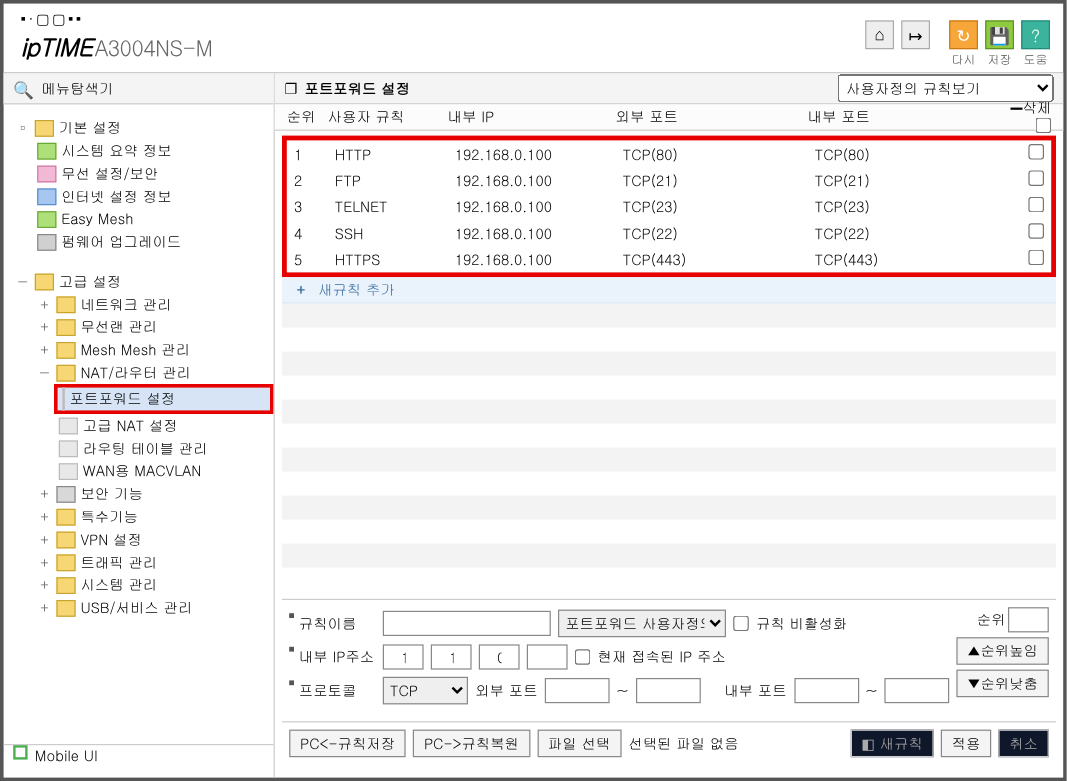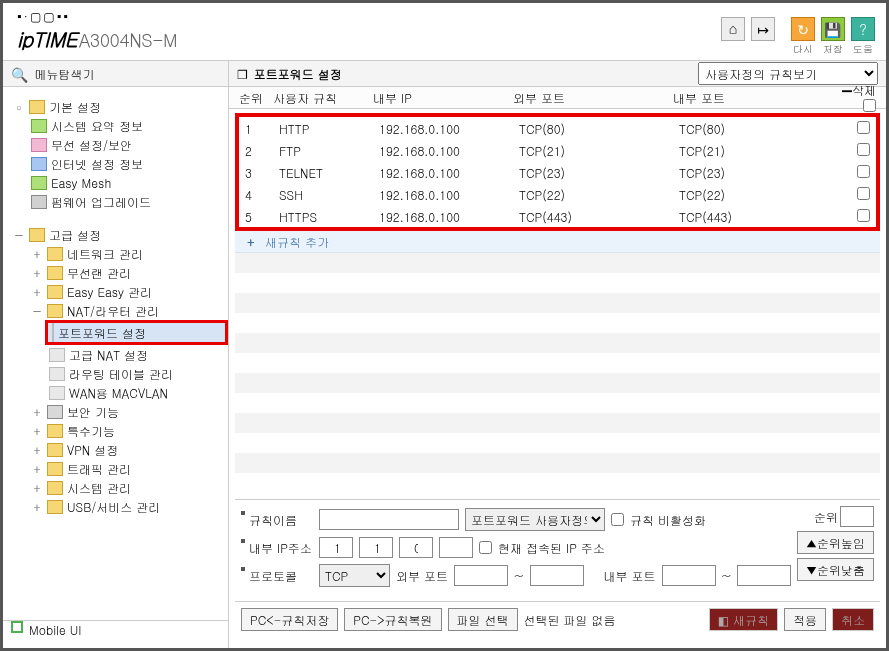--- a/index.html
+++ b/index.html
@@ -69,21 +69,21 @@
 .frow{ display:flex; align-items:center; gap:6px; margin-bottom:6px;}
 .frow .flab{ width:72px; display:flex; align-items:flex-start; gap:4px;}
 .dot{ width:4px;height:4px;background:#555; display:inline-block;}
 input[type=text].tiny{ width:34px; padding:1px 14px; border:1px solid #888;}
 input[type=text].mid{ width:140px; padding:1px 2px; border:1px solid #888;}
 input[type=text].port{ width:54px; padding:1px 2px; border:1px solid #888;}
 select.mid{ width:140px; border:1px solid #888; padding:1px;}
 select.proto{ width:71px; border:1px solid #888; padding:1px;}
 .ord-lab{ font-size:12px; margin-right:2px;}
 .btn{ border:1px solid #888; background:#f4f4f4; padding:2px 8px; cursor:pointer; font-size:12px;}
-.btn.dis{ color:#aaa; border-color:#ccc; background:#7f1d1d;}
+.btn.dis{ color:#aaa; border-color:#ccc; background:#0f172a;}
 .footer-btns{ border-top:1px solid #ccc; margin:2px 6px 0 6px; padding:6px; display:flex; gap:6px; align-items:center;}
 .footer-btns .sp{ flex:1;}
 .sgap{height:4px;}
 .rel{position:relative;}
 .order-col{ display:flex; flex-direction:column; gap:4px; align-items:flex-end;}
 </style>
 </head>
 <body>
 
 <div class="wrap">
@@ -159,21 +159,21 @@
             <span>네트워크 관리</span>
           </div>
         <div class="node lvl2">
             <span class="exp">+</span>
             <span class="nic ic-folder"></span>
             <span>무선랜 관리</span>
           </div>
         <div class="node lvl2">
             <span class="exp">+</span>
             <span class="nic ic-folder"></span>
-            <span>Easy Easy 관리</span>
+            <span>Mesh Mesh 관리</span>
           </div>
         <div class="node lvl2">
             <span class="exp">−</span>
             <span class="nic ic-folder"></span>
             <span>NAT/라우터 관리</span>
           </div>
         <div class="hl-row">
           <div class="hl-box"><span class="nic ic-page" style="margin-right:4px;"></span><span>포트포워드 설정</span></div>
         </div>
         <div class="node lvl3">

